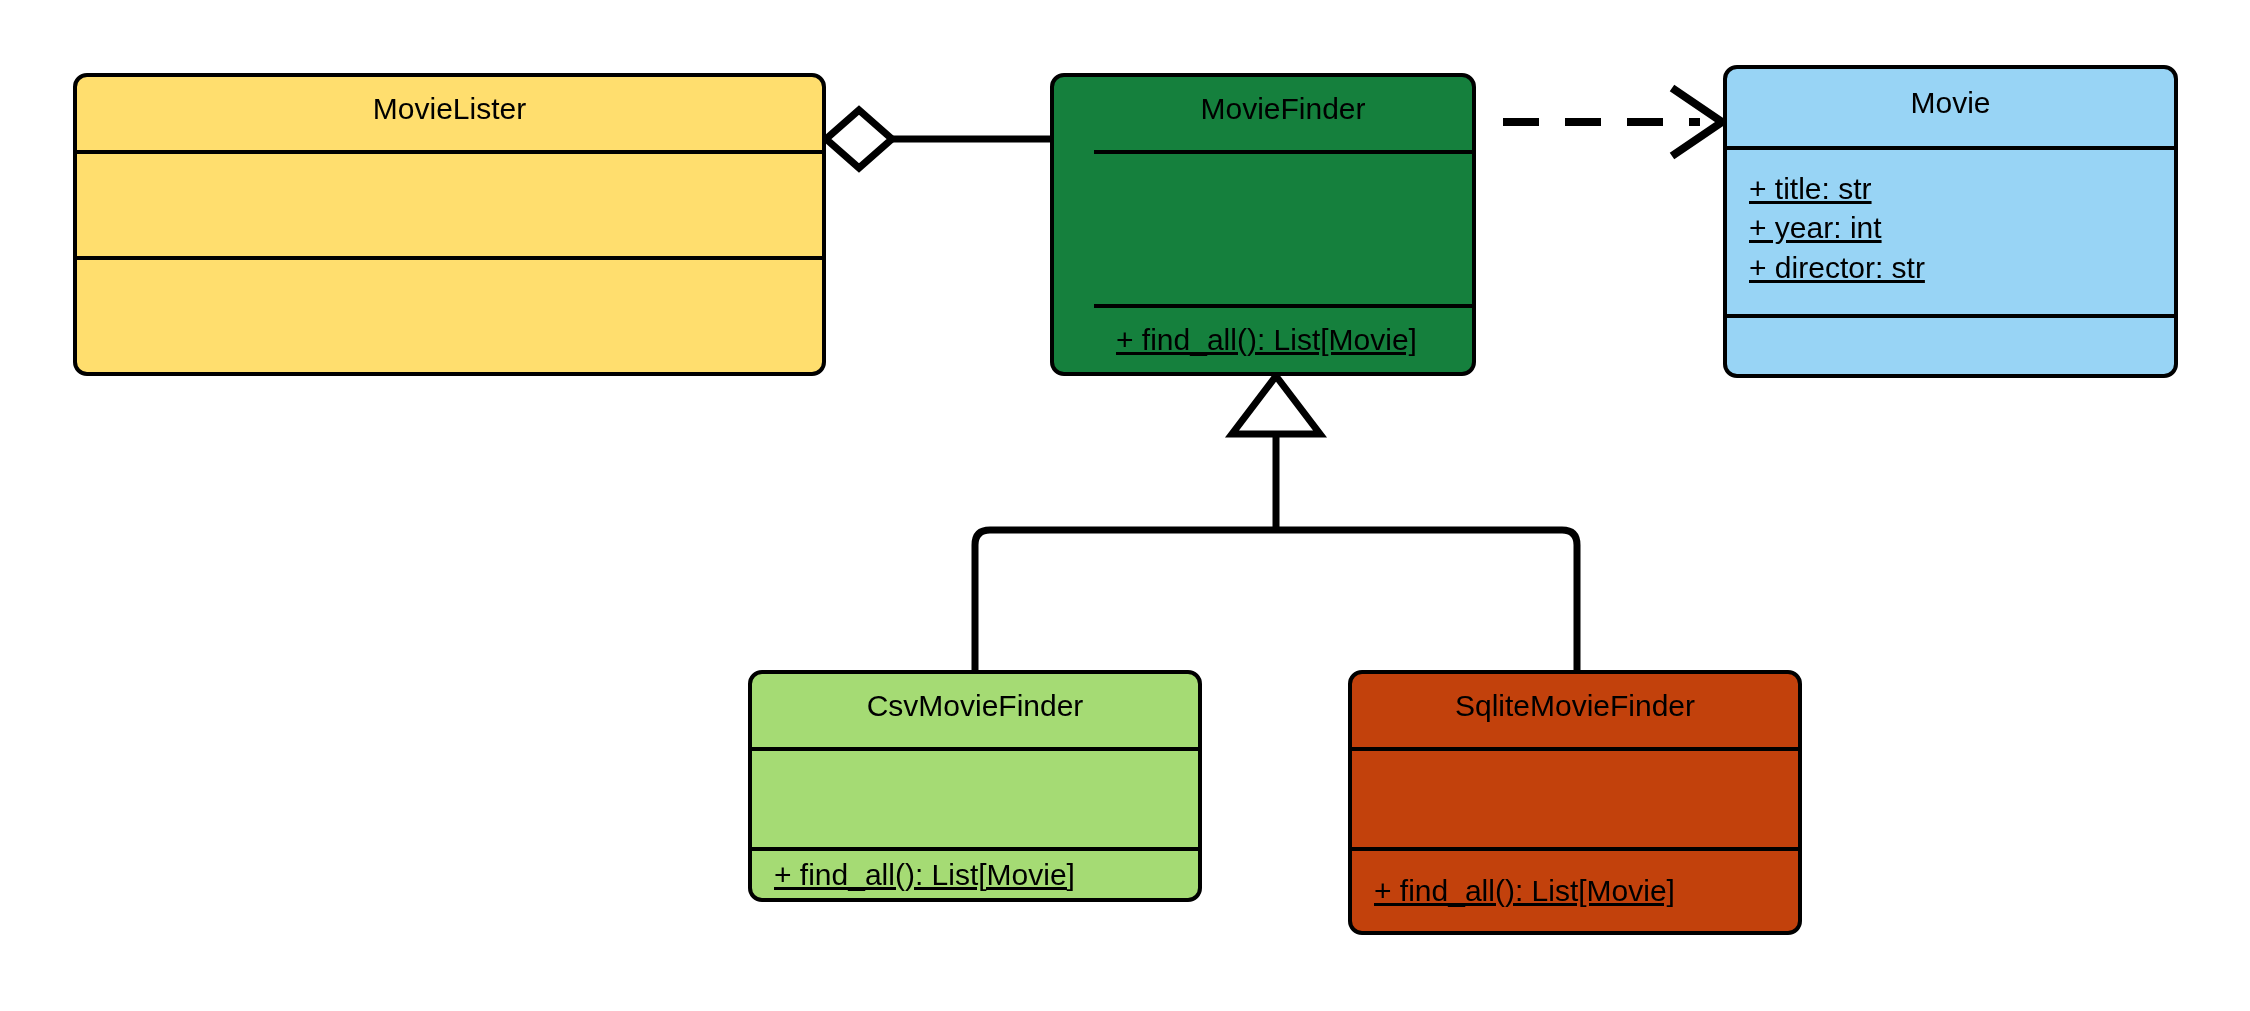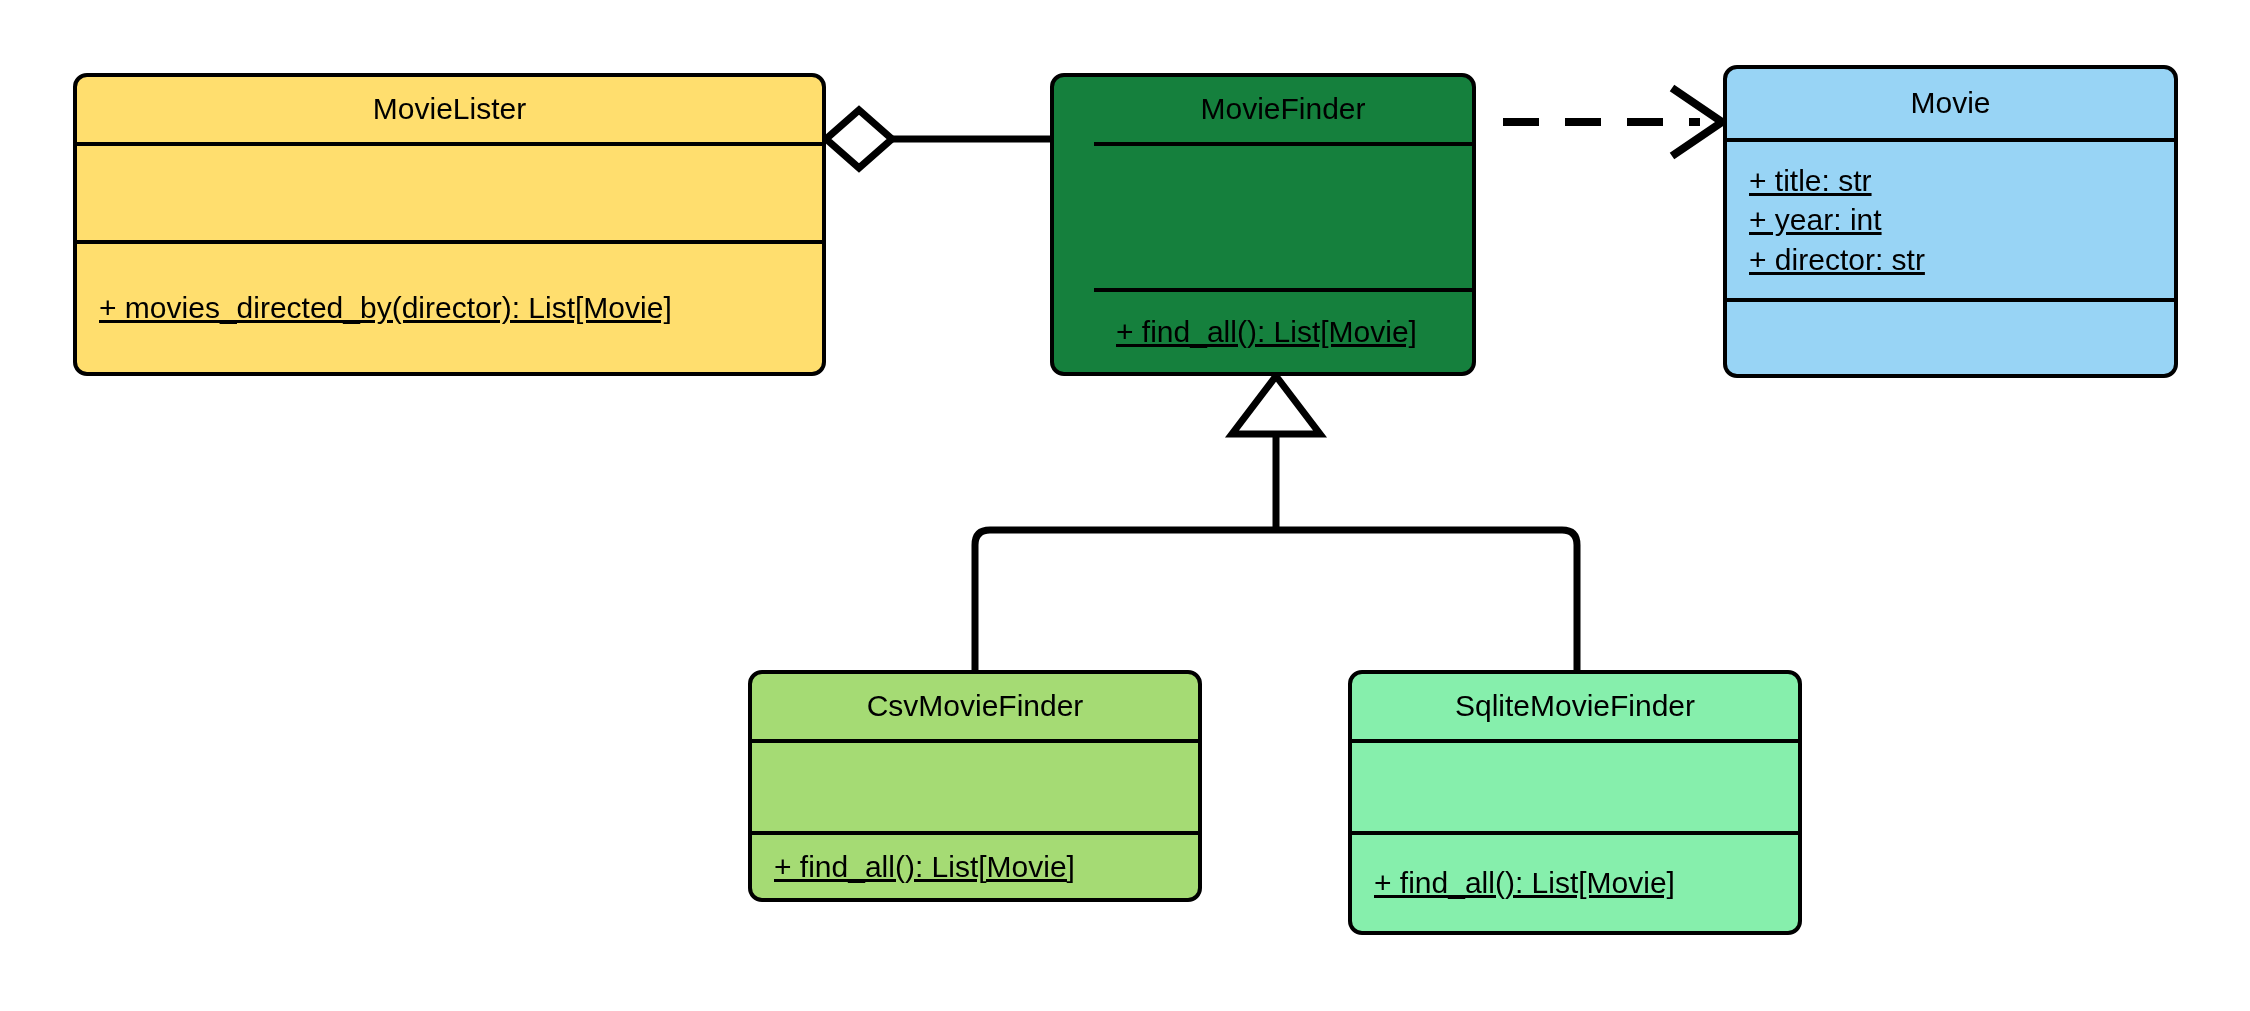--- a/index.html
+++ b/index.html
@@ -24,20 +24,21 @@
   }
   .uml-class {
     position: absolute;
     box-sizing: border-box;
     border: 4px solid #000000;
     border-radius: 14px;
     display: flex;
     flex-direction: column;
     overflow: hidden;
     z-index: 2;
+    gap: 8px;
   }
   .compartment {
     box-sizing: border-box;
     position: relative;
   }
   .compartment.divider-top {
     border-top: 4px solid #000000;
   }
   .cls-name {
     display: flex;
@@ -91,21 +92,20 @@
       <polygon points="1276,376 1320,434 1232,434" fill="#ffffff" stroke="#000000" stroke-width="7" stroke-linejoin="miter"></polygon>
     </g>
   </svg>
 
   <div class="uml-class" style="left:73px; top:73px; width:753px; height:303px; background:#ffde6e;">
     <div class="compartment cls-name" style="height:65px;">
       <span>MovieLister</span>
     </div>
     <div class="compartment divider-top members empty" style="height:98px;"></div>
     <div class="compartment divider-top members" style="flex:1;">
-      <div class="member-line">+ movies_directed_by(director): List[Movie]</div>
     </div>
   </div>
 
   <div class="uml-class" style="left:1050px; top:73px; width:426px; height:303px; background:#15803d;padding-left:40px;">
     <div class="compartment cls-name" style="height:65px;">
       <span>MovieFinder</span>
     </div>
     <div class="compartment divider-top members empty" style="height:146px;"></div>
     <div class="compartment divider-top members" style="flex:1;">
       <div class="member-line">+ find_all(): List[Movie]</div>
@@ -127,21 +127,21 @@
   <div class="uml-class" style="left:748px; top:670px; width:454px; height:232px; background:#a5db74;">
     <div class="compartment cls-name" style="height:65px;">
       <span>CsvMovieFinder</span>
     </div>
     <div class="compartment divider-top members empty" style="height:92px;"></div>
     <div class="compartment divider-top members" style="flex:1;">
       <div class="member-line">+ find_all(): List[Movie]</div>
     </div>
   </div>
 
-  <div class="uml-class" style="left:1348px; top:670px; width:454px; height:265px; background:#86efac;">
+  <div class="uml-class" style="left:1348px; top:670px; width:454px; height:265px; background:#c2410c;">
     <div class="compartment cls-name" style="height:65px;">
       <span>SqliteMovieFinder</span>
     </div>
     <div class="compartment divider-top members empty" style="height:92px;"></div>
     <div class="compartment divider-top members" style="flex:1;">
       <div class="member-line">+ find_all(): List[Movie]</div>
     </div>
   </div>
 
 </div>

